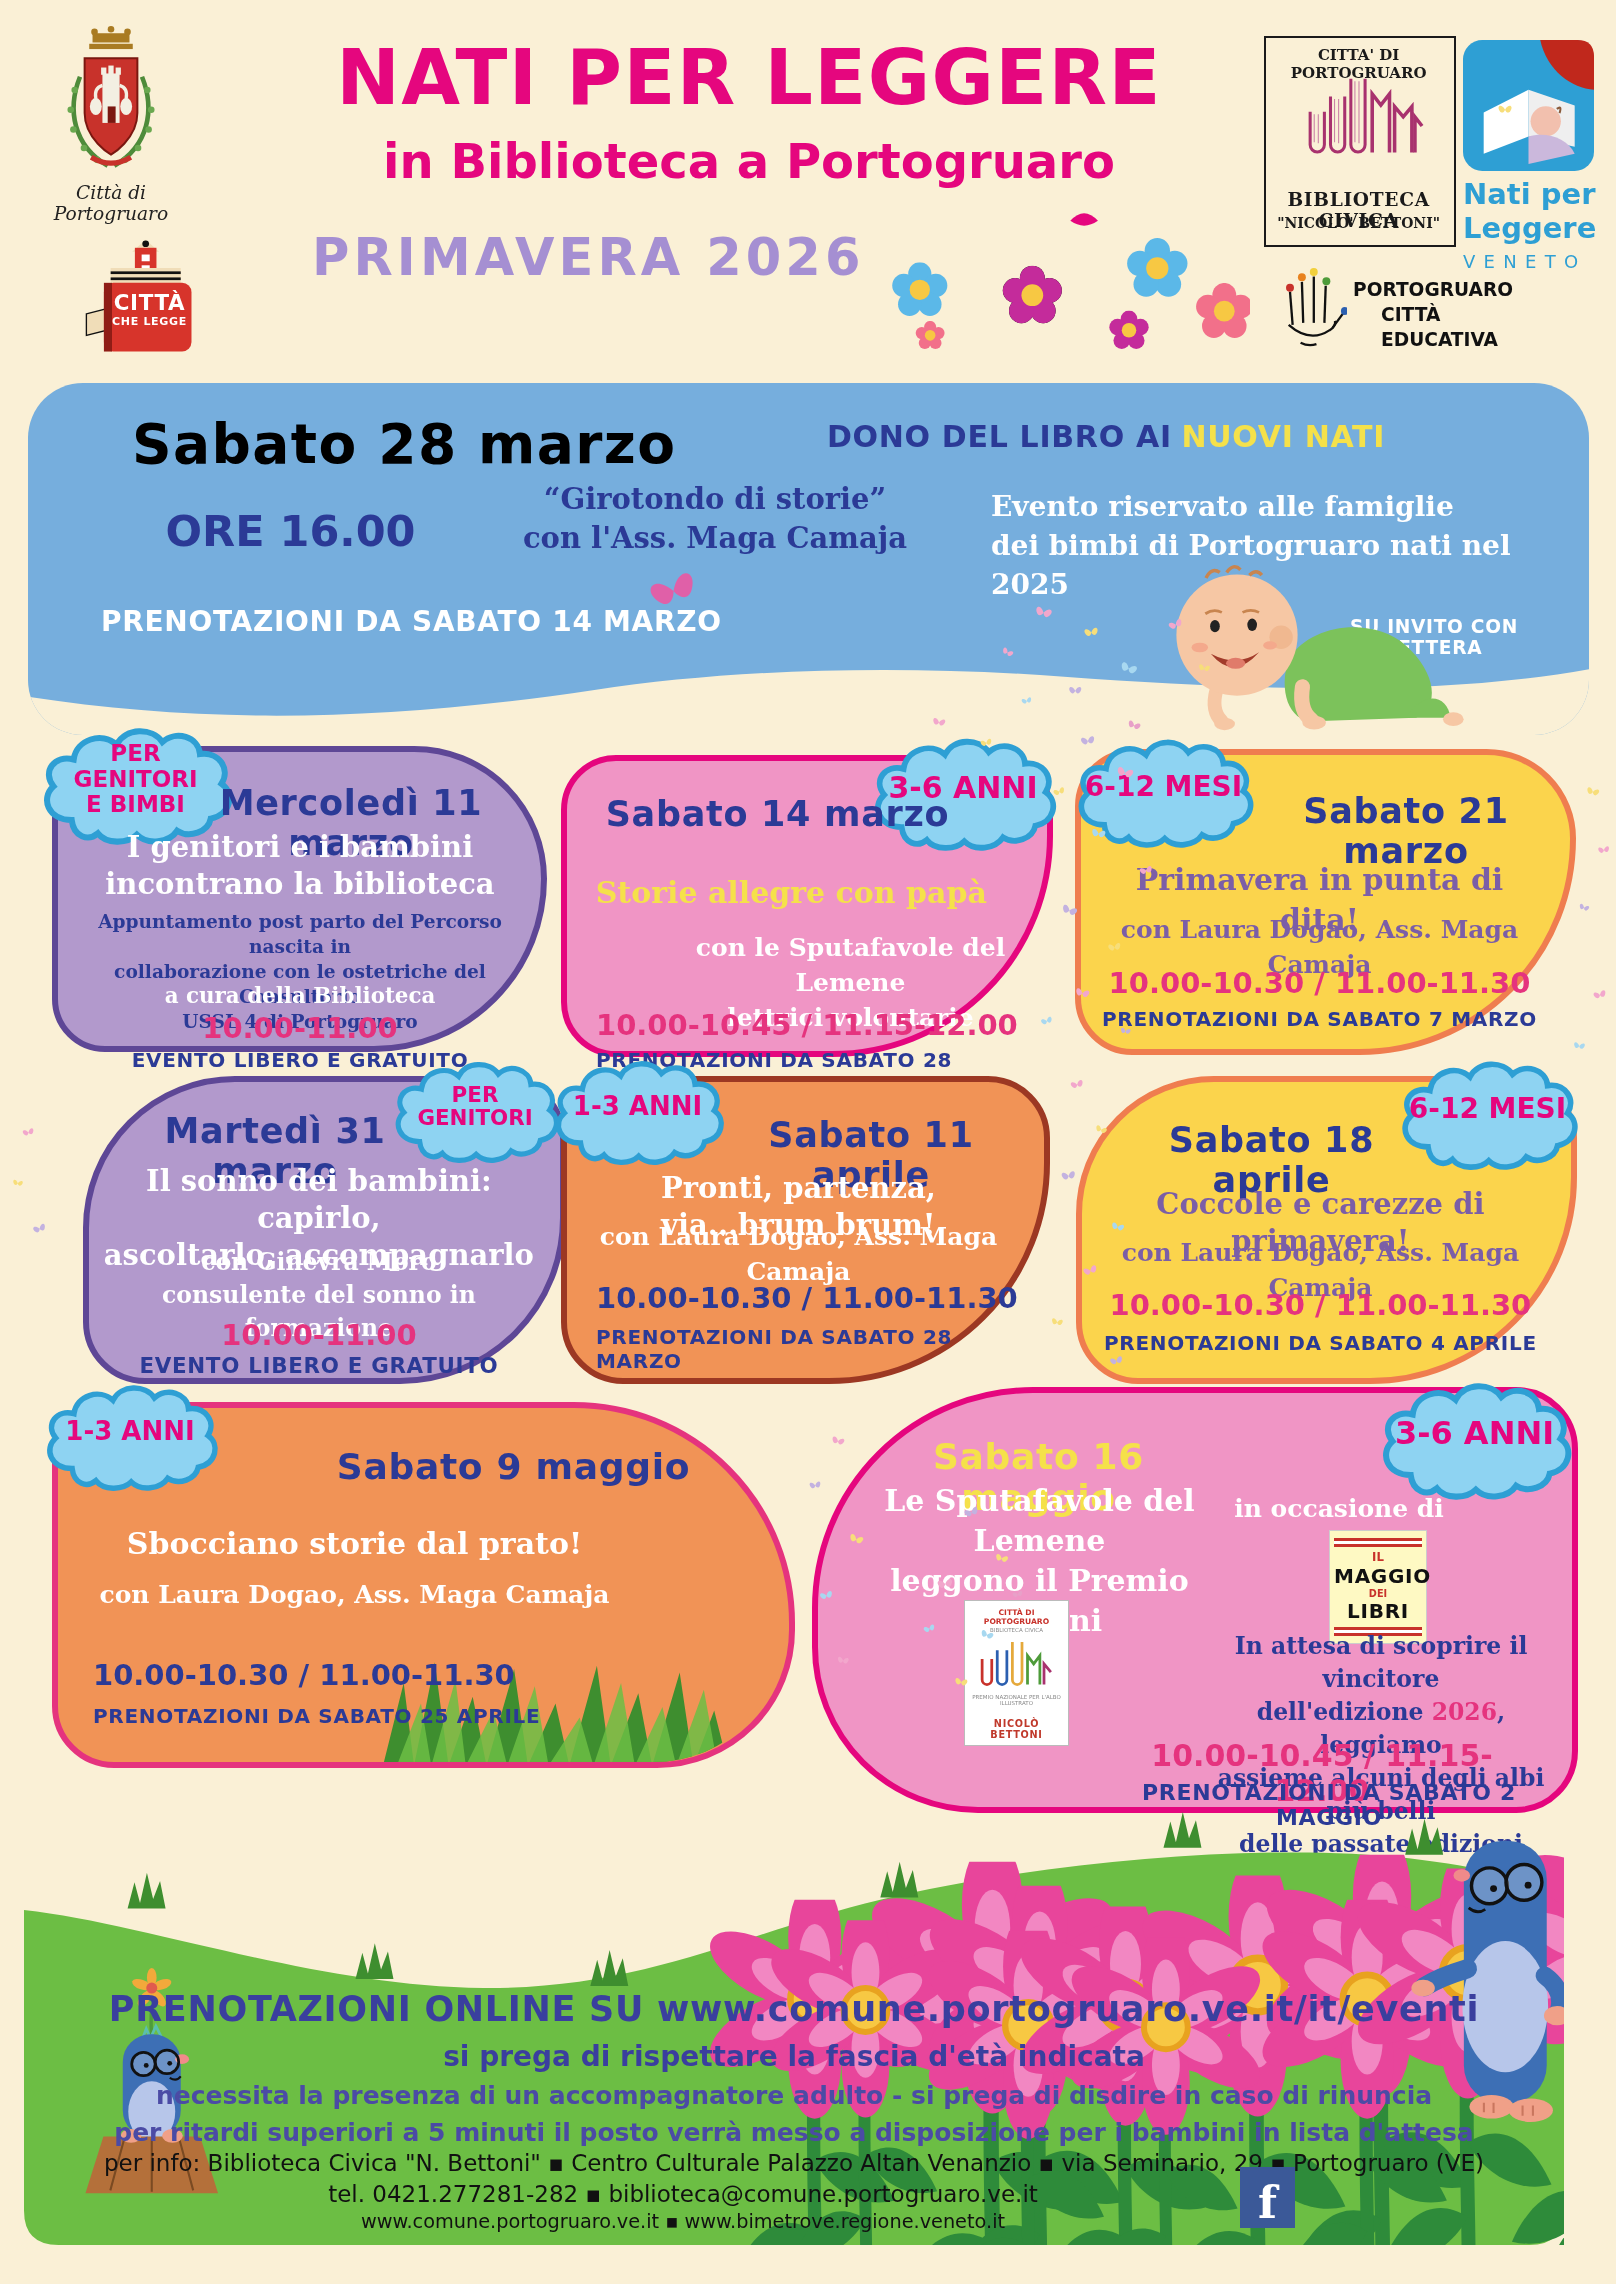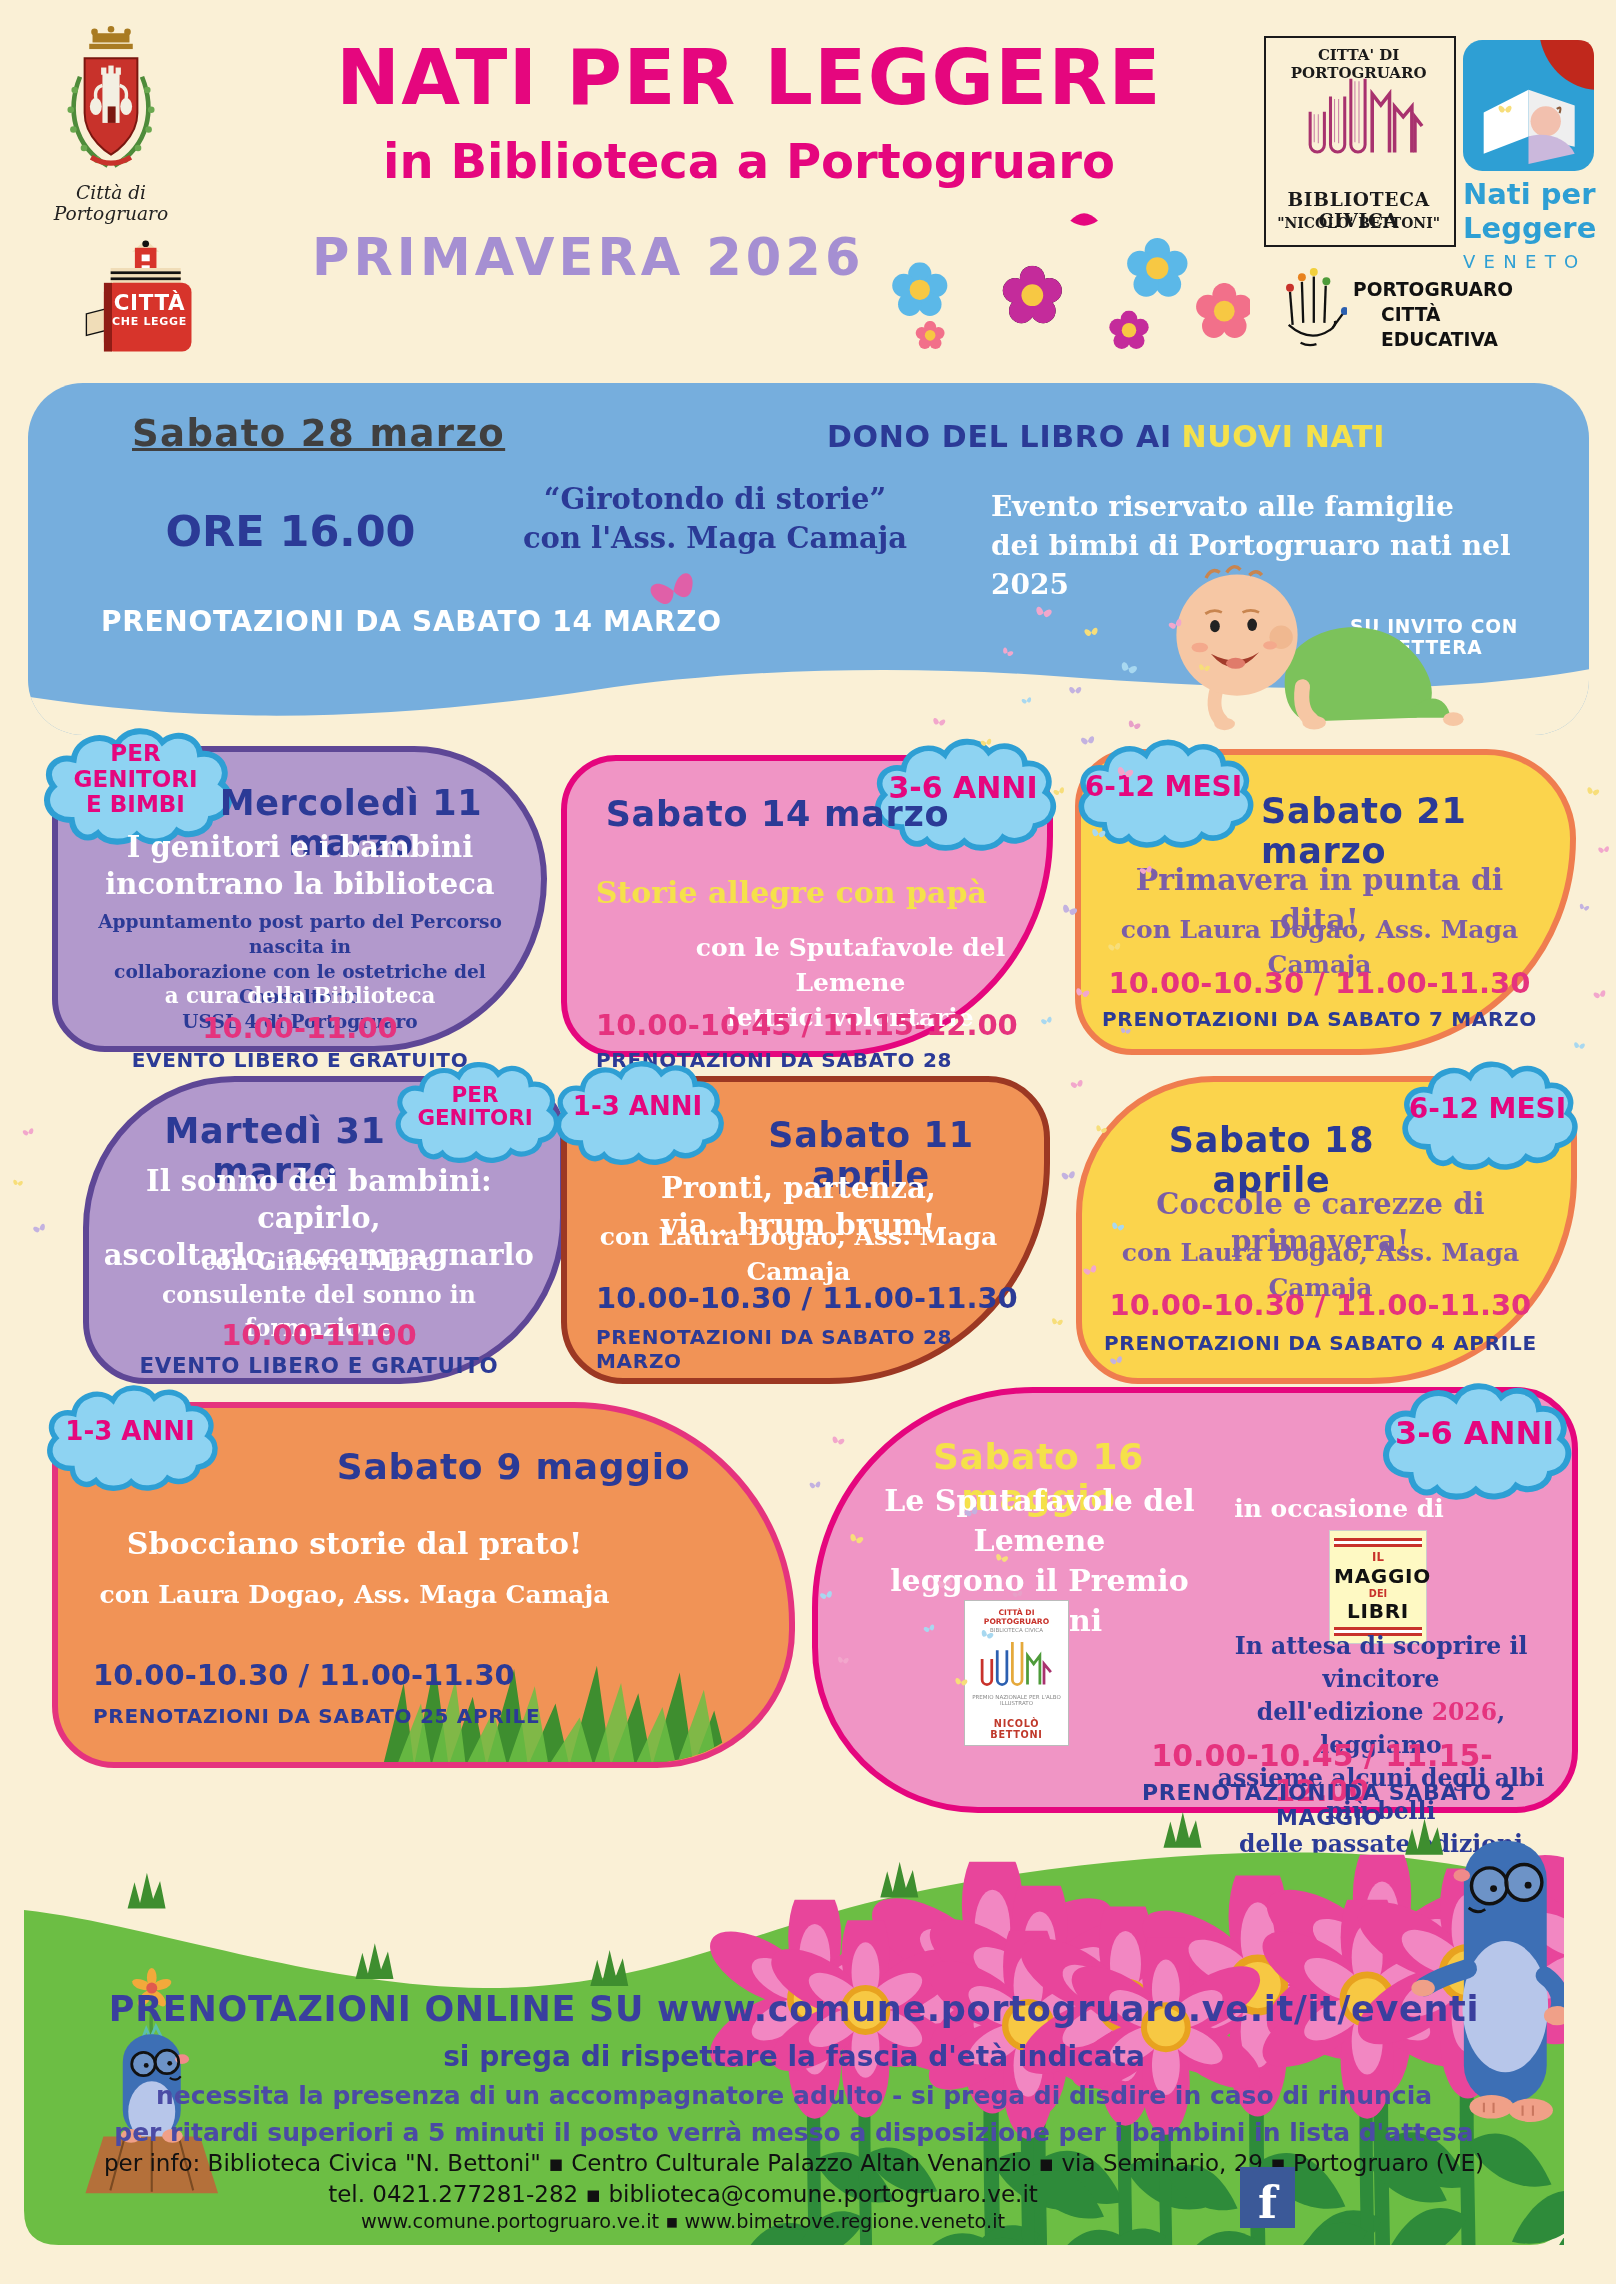--- a/index.html
+++ b/index.html
@@ -20,21 +20,21 @@
   .biblo-name{font-family:"DejaVu Serif",serif;font-weight:bold;font-size:18.6px;color:#1a1a1a;text-align:center;letter-spacing:0.7px;}
   .biblo-ded{font-family:"DejaVu Serif",serif;font-weight:bold;font-size:14px;color:#1a1a1a;text-align:center;}
   .npl-text{color:#2E9FD4;font-weight:bold;font-size:29px;line-height:35px;}
   .npl-region{color:#2E9FD4;font-size:18px;letter-spacing:8.3px;}
   .edu-text{color:#111;font-weight:bold;font-size:18.6px;line-height:25px;}
   .ccl-t1{color:#fff;font-weight:bold;font-size:21.4px;letter-spacing:0.7px;text-align:center;}
   .ccl-t2{color:#fff;font-weight:bold;font-size:11px;letter-spacing:0.7px;text-align:center;}
 
   
   .banner{left:28px;top:383px;width:1561px;height:352px;background:#76AEDD;border-radius:55px;overflow:hidden;}
-  .banner-date{color:#404040;font-weight:bold;font-size:37px;letter-spacing:1.4px;text-decoration:underline;}
+  .banner-date{color:#000000;font-weight:bold;font-size:55px;letter-spacing:1.4px;}
   .banner-head{font-weight:bold;font-size:30px;letter-spacing:0.7px;color:#2B3A96;text-align:center;}
   .banner-head .accent{color:#F5E14A;margin-left:9.7px;}
   .banner-time{color:#2B3A96;font-weight:bold;font-size:43px;text-align:center;}
   .banner-quote{color:#2B3A96;font-family:"DejaVu Serif",serif;font-weight:bold;font-size:29px;line-height:39px;text-align:center;}
   .banner-reserved{color:#fff;font-family:"DejaVu Serif",serif;font-weight:bold;font-size:28px;line-height:39px;}
   .banner-booking{color:#fff;font-weight:bold;font-size:28px;letter-spacing:0.7px;}
   .banner-invite{color:#fff;font-weight:bold;font-size:18.6px;letter-spacing:0.7px;text-align:center;}
 
   
   .card{position:absolute;}
@@ -330,21 +330,21 @@
     <div class="ab booking" style="left:29px;top:287px;">PRENOTAZIONI DA SABATO 28 FEBBRAIO</div>
   </section>
 
   <section class="card card3">
     <div class="cloud-badge" style="left:-14px;top:-24px;width:193px;height:119px;">
       <svg viewBox="0 0 280 172" width="193" height="119">
           <use href="#cloud"></use>
         </svg>
       <div class="cloud-text" style="font-size:28px;">6-12 MESI</div>
     </div>
-    <div class="ab date" style="left:180px;top:36px;width:290px;text-align:left;">Sabato 21 marzo</div>
+    <div class="ab date" style="left:180px;top:36px;width:290px;text-align:center;">Sabato 21 marzo</div>
     <div class="ab t-purple big44" style="left:14px;top:105px;width:449px;text-align:center;">Primavera in punta di dita!</div>
     <div class="ab t-purple mid36" style="left:14px;top:157px;width:449px;text-align:center;">con Laura Dogao, Ass. Maga Camaja</div>
     <div class="ab time-pink" style="left:14px;top:211px;width:449px;text-align:center;">10.00-10.30 / 11.00-11.30</div>
     <div class="ab booking" style="left:14px;top:252px;width:449px;text-align:center;">PRENOTAZIONI DA SABATO 7 MARZO</div>
   </section>
 
   <section class="card card4">
     <div class="cloud-badge" style="left:296px;top:-28px;width:180px;height:111px;">
       <svg viewBox="0 0 260 160" width="180" height="111">
           <use href="#cloud"></use>

